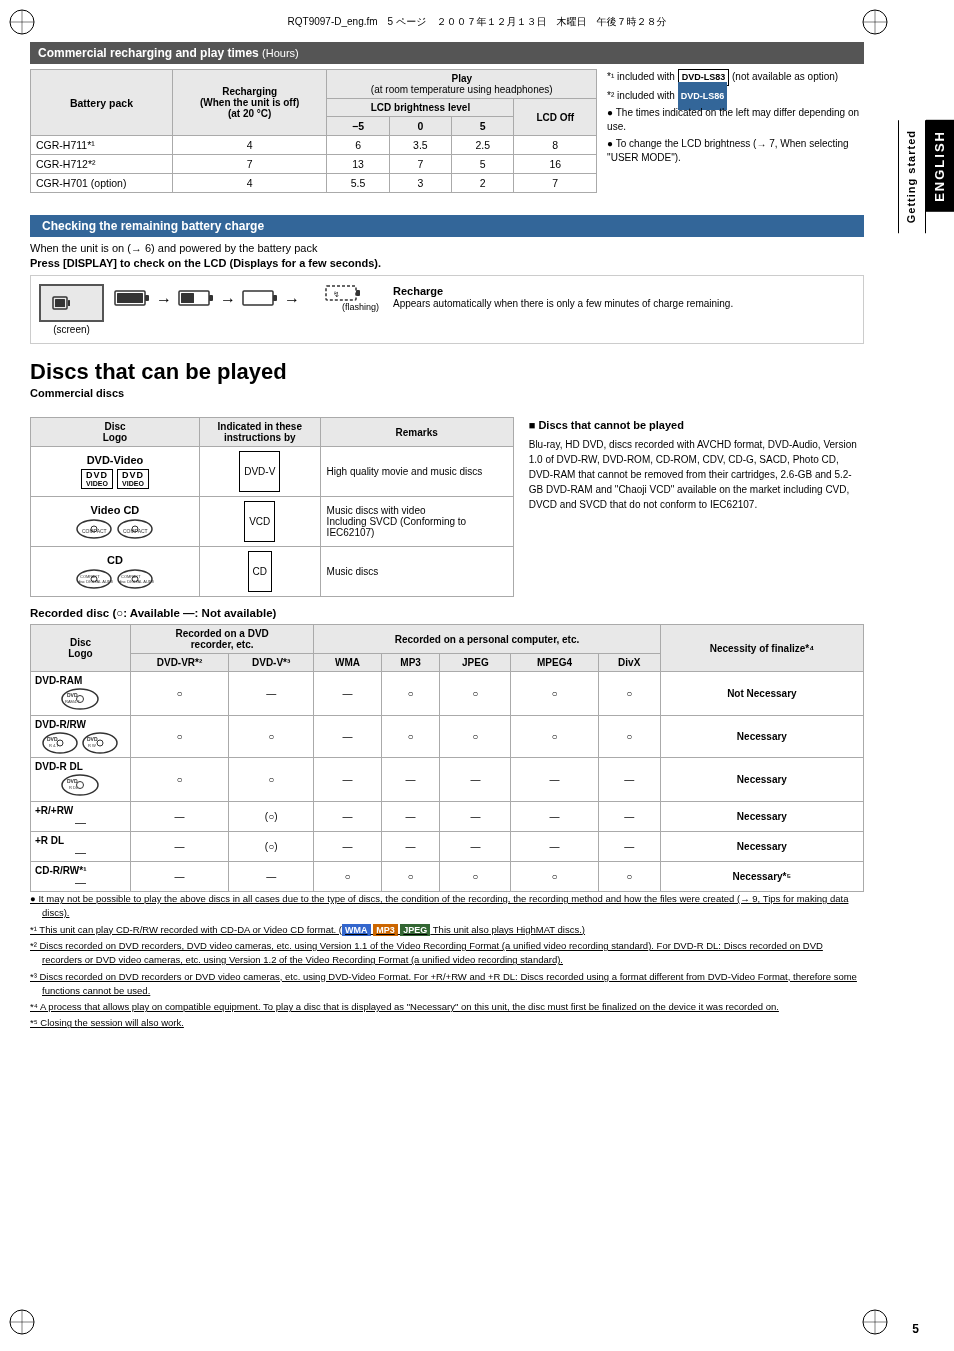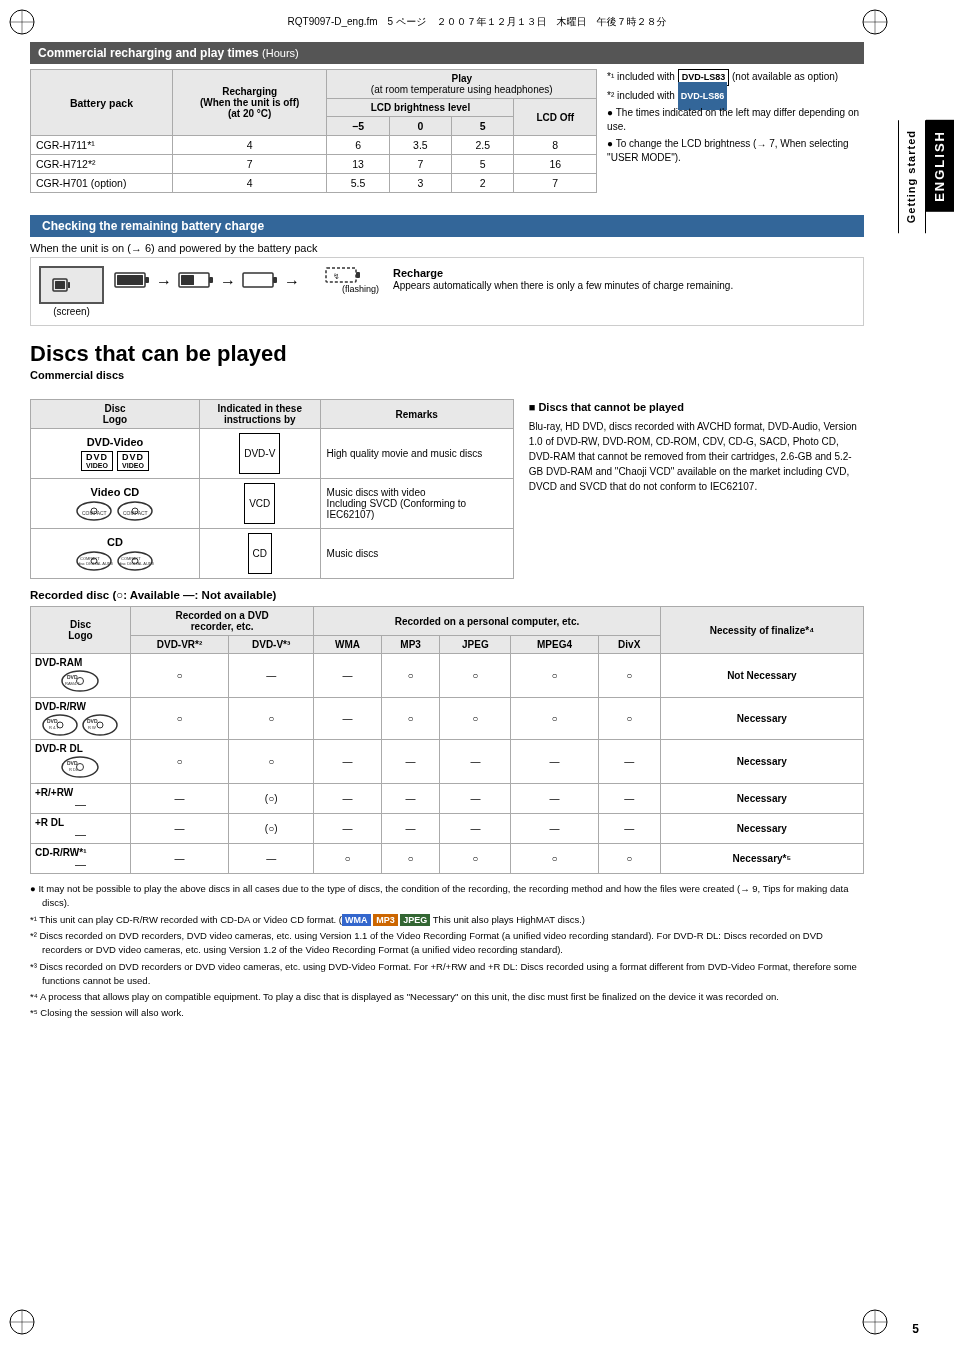--- a/index.html
+++ b/index.html
@@ -167,21 +167,21 @@
     .rec-table td, .rec-table th {
       font-size: 10px;
       padding: 3px 4px;
     }
     .rec-table .disc-name { font-weight: bold; text-align: left; }
 
     
     .footnotes {
       font-size: 9.5px;
       line-height: 1.5;
-      margin-top: 8px;
+      text-decoration: underline;
     }
     .footnotes p { margin-bottom: 2px; padding-left: 12px; text-indent: -12px; }
 
     
     .badge {
       display: inline-block;
       border: 1px solid #000;
       padding: 1px 3px;
       font-size: 9px;
       font-weight: bold;
@@ -341,20 +341,21 @@
           <p style="margin-bottom:3px;"><span>*² included with <span class="badge-blue">DVD-LS86</span></span></p>
           <p style="margin-bottom:3px;">● The times indicated on the left may differ depending on use.</p>
           <p>● To change the LCD brightness (→ 7, When selecting "USER MODE").</p>
         </div>
       </div>
     </div>
 
     <div class="checking-section">
       <div class="section-header-blue">Checking the remaining battery charge</div>
       <p style="font-size:11px; margin-bottom:3px;">When the unit is on (→ 6) and powered by the battery pack</p>
+      <p style="font-size:11px; font-weight:bold; margin-bottom:6px;">Press [DISPLAY] to check on the LCD (Displays for a few seconds).</p>
 
       <div style="display:flex; align-items:flex-start; gap:10px; border:1px solid #ccc; padding:8px;">
         <div style="display:flex; flex-direction:column; align-items:center;">
           <div style="border:2px solid #555; width:65px; height:38px; display:flex; align-items:center; justify-content:center; background:#e8e8e8;">
             <svg width="40" height="16" viewBox="0 0 40 16">
               <rect x="1" y="2" width="14" height="12" fill="none" stroke="#333" stroke-width="1.5" rx="1"></rect>
               <rect x="3" y="4" width="10" height="8" fill="#333" rx="0.5"></rect>
               <rect x="16" y="5" width="2" height="6" fill="#333" rx="0.5"></rect>
             </svg>
           </div>

